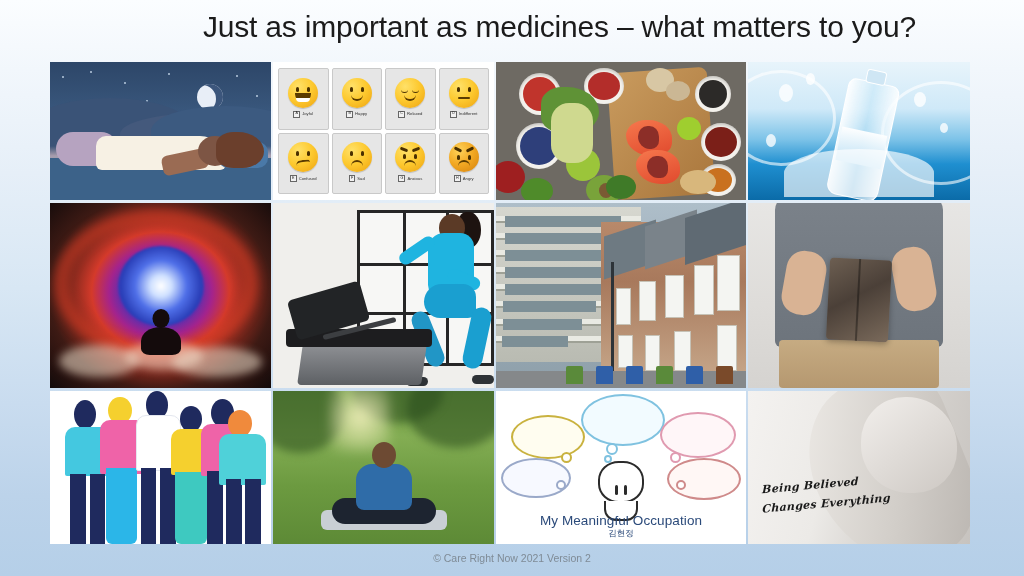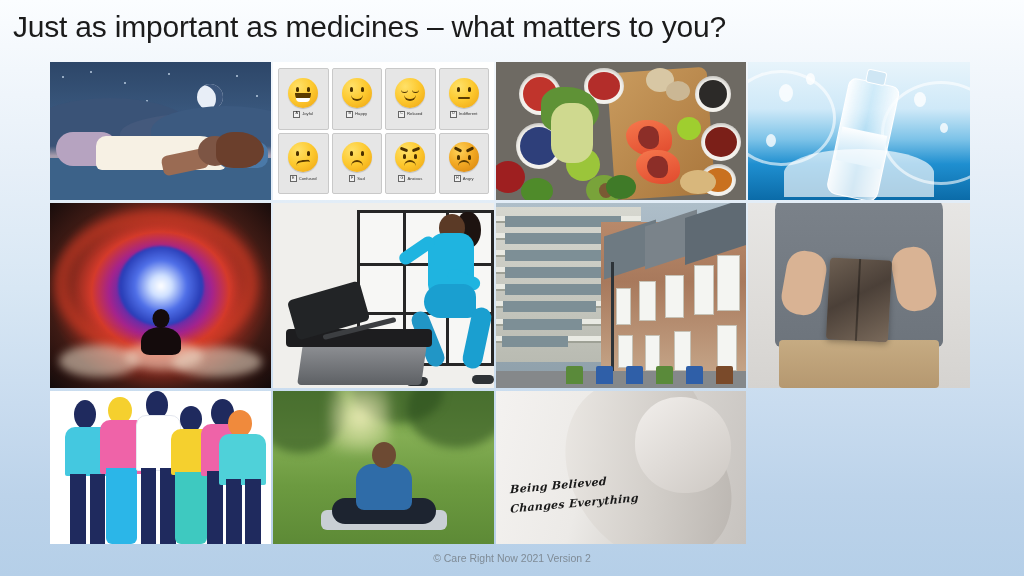--- a/index.html
+++ b/index.html
@@ -9,27 +9,26 @@
     background: linear-gradient(to bottom,
       #fbfdff 0%, #f2f7fc 12%, #e6eff8 30%,
       #d8e7f4 50%, #c9dcef 70%, #bcd3ea 86%, #b5cfe8 100%);
     position: relative;
   }
 
   
   .slide-title {
     position: absolute;
     left: 0; top: 10px; width: 916px;
-    text-align: left;
+    text-align: right;
     font-size: 30px;
     font-weight: 400;
     color: #1b1b1b;
     letter-spacing: -0.2px;
     font-family: "Liberation Sans", sans-serif;
-    padding-left: 13px;
   }
 
   
   .photo-grid {
     position: absolute;
     left: 50px; top: 62px;
     width: 925px; height: 481px;
     display: grid;
     grid-template-columns: 221px 221px 250px 222px;
     grid-template-rows: 138px 185px 153px;
@@ -551,20 +550,46 @@
     <div class="tree" style="left:-8%;top:-12%;width:90px;height:80px"></div>
     <div class="tree" style="right:-6%;top:-14%;width:100px;height:78px"></div>
     <div class="tree" style="left:36%;top:-18%;width:90px;height:60px"></div>
     <div class="sunbeam"></div>
     <div class="mat"></div>
     <div class="y-legs"></div>
     <div class="y-torso"></div>
     <div class="y-head"></div>
   </div>
 
+  <div class="tile t-occ">
+    <div class="thought" style="left:34%;top:2%;width:84px;height:52px;border:2px solid #7fc2e0;background:#f2fbff"></div>
+    <div class="bubble" style="left:44%;top:34%;width:12px;height:12px;border:2px solid #7fc2e0;background:#fff"></div>
+    <div class="bubble" style="left:43%;top:42%;width:8px;height:8px;border:2px solid #7fc2e0;background:#fff"></div>
+
+    <div class="thought" style="left:6%;top:16%;width:74px;height:44px;border:2px solid #c9b23f;background:#fffdf0"></div>
+    <div class="bubble" style="left:26%;top:40%;width:11px;height:11px;border:2px solid #c9b23f;background:#fff"></div>
+
+    <div class="thought" style="right:4%;top:14%;width:76px;height:46px;border:2px solid #e09ab0;background:#fff6f8"></div>
+    <div class="bubble" style="right:26%;top:40%;width:11px;height:11px;border:2px solid #e09ab0;background:#fff"></div>
+
+    <div class="thought" style="left:2%;top:44%;width:70px;height:40px;border:2px solid #9aa9c9;background:#f7f9ff"></div>
+    <div class="bubble" style="left:24%;top:58%;width:10px;height:10px;border:2px solid #9aa9c9;background:#fff"></div>
+
+    <div class="thought" style="right:2%;top:44%;width:74px;height:42px;border:2px solid #cf8a8a;background:#fff7f5"></div>
+    <div class="bubble" style="right:24%;top:58%;width:10px;height:10px;border:2px solid #cf8a8a;background:#fff"></div>
+
+    <div class="occ-fig-head">
+      <i class="occ-eye l"></i>
+        <i class="occ-eye r"></i>
+    </div>
+    <div class="occ-body"></div>
+
+    <div class="occ-title">My Meaningful Occupation</div>
+    <div class="occ-sub">김현정</div>
+  </div>
 
   <div class="tile t-hands">
     <div class="forearm"></div>
     <div class="grip"></div>
     <div class="script-1">Being Believed</div>
     <div class="script-2">Changes Everything</div>
   </div>
 
 </div>
 

